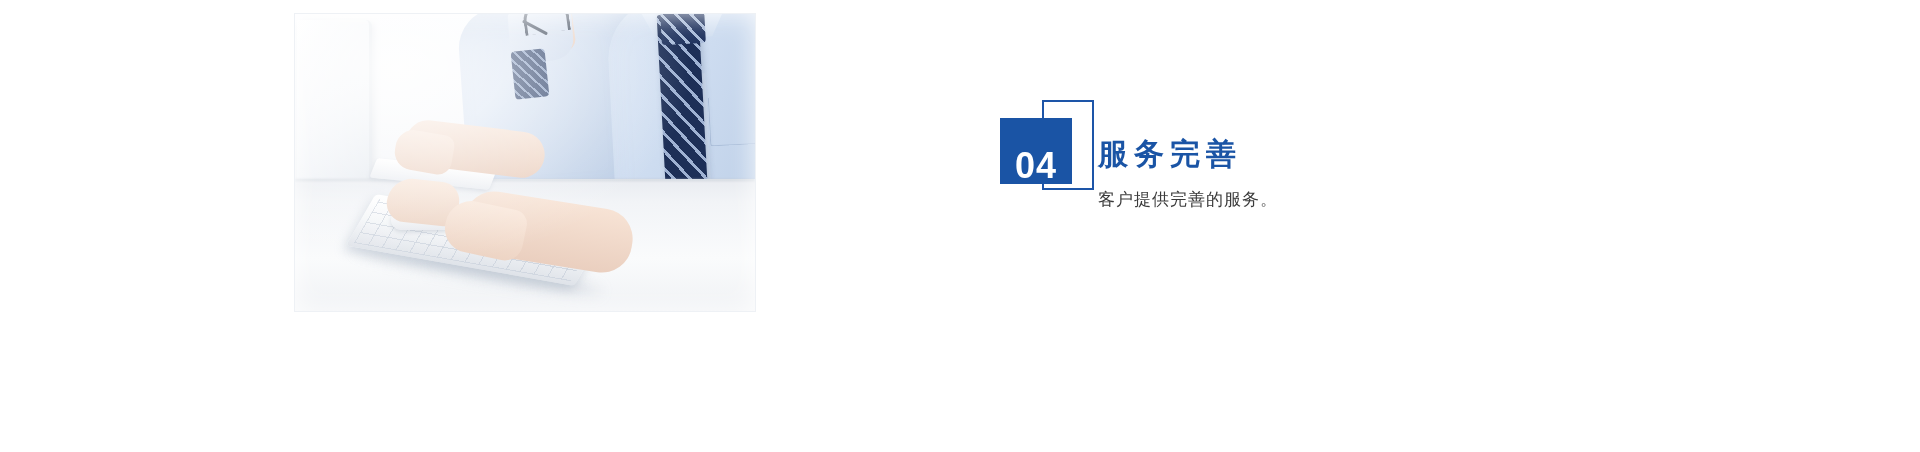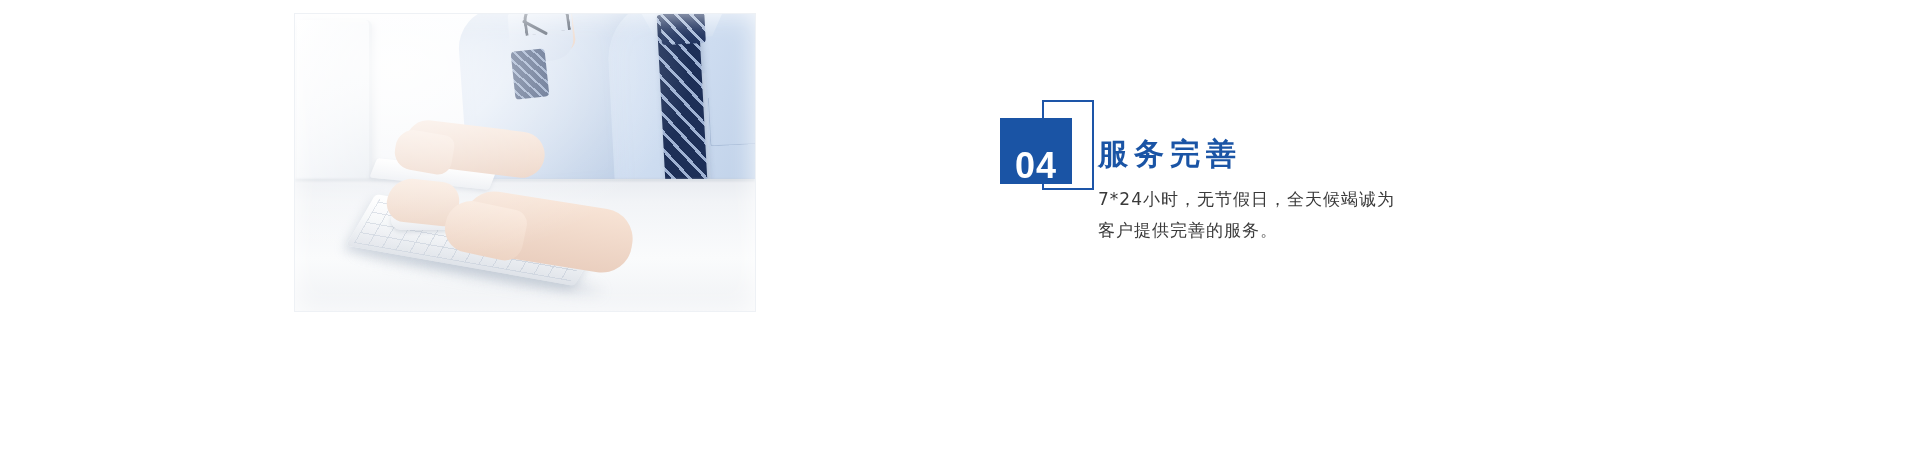--- a/index.html
+++ b/index.html
@@ -472,19 +472,18 @@
     <div class="badge-wrap">
       <div class="badge-outline"></div>
       <div class="badge-square">
         <span class="badge-num">04</span>
       </div>
     </div>
 
     <div class="text-col">
       <h2 class="title">服务完善</h2>
       <div class="desc">
-        <span class="desc-line">7*24小时，无节假日，全天候竭诚为</span>
         <span class="desc-line">客户提供完善的服务。</span>
       </div>
     </div>
 
   </div>
 </div>
 
 </body></html>

